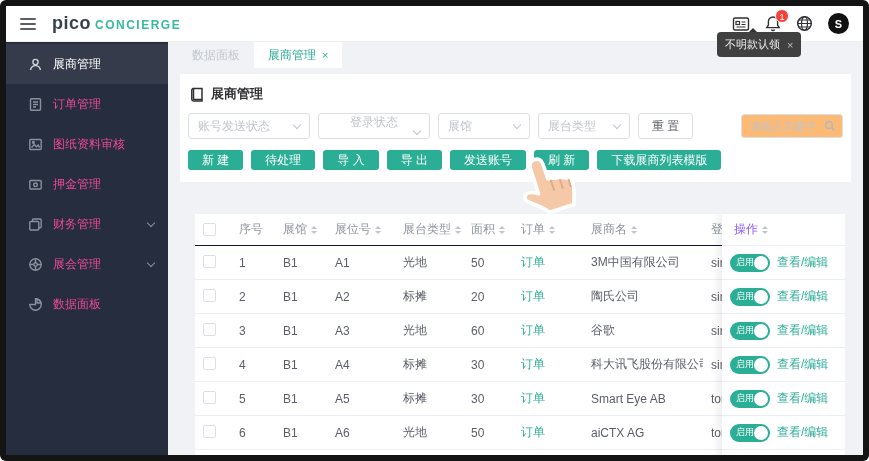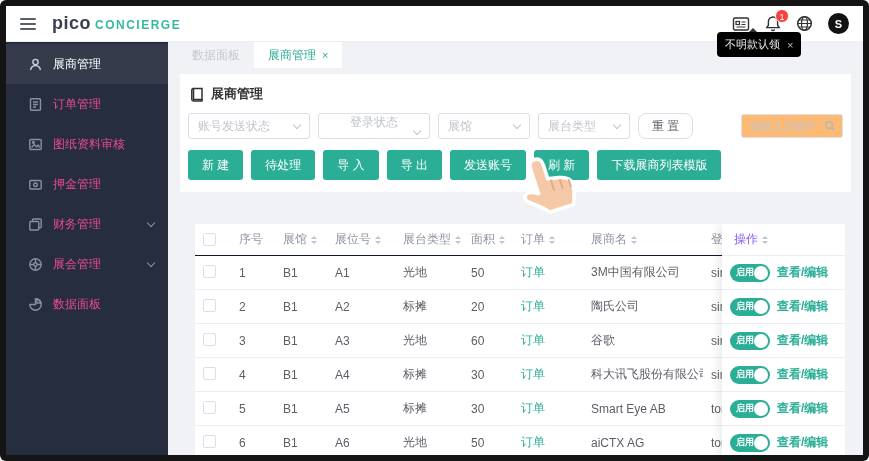--- a/index.html
+++ b/index.html
@@ -19,21 +19,21 @@
   .logo .p2 { font-size: 12px; font-weight: 700; color: #35b9a2; letter-spacing: 1.5px; }
   .topbar-right { margin-left: auto; display: flex; align-items: center; gap: 15px; }
   .tb-icon { position: relative; display: inline-flex; cursor: pointer; }
   .badge { position: absolute; top: -6px; right: -8px; min-width: 14px; height: 14px; border-radius: 8px;
            background: #f5403b; color: #fff; font-size: 9px; line-height: 14px; text-align: center;
            border: 1px solid #fff; padding: 0 2px; }
   .avatar { width: 21px; height: 21px; border-radius: 50%; background: #121212; color: #fff;
             font-size: 11px; font-weight: 700; display: flex; align-items: center; justify-content: center; cursor: pointer; }
 
   
-  .tooltip { position: absolute; left: 711px; top: 26px; background: #000000; color: #ececec;
+  .tooltip { position: absolute; left: 711px; top: 26px; background: #404040; color: #ececec;
              font-size: 11px; padding: 5px 8px; border-radius: 4px; display: flex; align-items: center;
              gap: 7px; z-index: 60; white-space: nowrap; }
   .tooltip::before { content: ""; position: absolute; top: -4px; left: 32px; border: 4px solid transparent;
                      border-bottom-color: #2f3237; border-top: 0; }
   .tooltip .close { color: #b9bcc2; font-size: 11px; cursor: pointer; }
 
   
   .body { flex: 1; display: flex; min-height: 0; }
   .sidebar { width: 162px; flex: 0 0 162px; background: #262d3e; padding-top: 2px; }
   .side-item { height: 40px; display: flex; align-items: center; padding: 0 14px 0 22px;
@@ -60,30 +60,30 @@
   .filter-card { background: #fff; margin: 6px 12px 0 12px; padding: 11px 8px 12px; }
   .title-row { display: flex; align-items: center; gap: 7px; margin-bottom: 10px; padding-left: 2px; }
   .title-row svg { width: 14px; height: 15px; stroke: #303133; fill: none; stroke-width: 1.5; }
   .page-title { font-size: 13px; font-weight: 700; color: #303133; }
   .filter-row { display: flex; align-items: center; gap: 8px; }
   .select { height: 26px; background: #fff; border: 1px solid #dcdfe6; border-radius: 3px;
             display: flex; align-items: center; padding: 0 9px; font-size: 12px; color: #c0c4cc; cursor: pointer; }
   .select .chev2 { width: 6px; height: 6px; border-right: 1.3px solid #c0c4cc; border-bottom: 1.3px solid #c0c4cc;
                    transform: rotate(45deg); margin-left: auto; margin-top: -3px; }
   .sel-1 { width: 122px; } .sel-2 { width: 112px; flex-direction: column; } .sel-3 { width: 92px; } .sel-4 { width: 92px; }
-  .reset-btn { height: 26px; padding: 0 13px; background: #fff; border: 1px solid #dcdfe6; border-radius: 8px;
+  .reset-btn { height: 26px; padding: 0 13px; background: #fff; border: 1px solid #dcdfe6; border-radius: 3px;
                font-size: 12px; color: #606266; cursor: pointer; }
   .search-box { margin-left: auto; width: 102px; height: 24px; border: 1px solid #dcdfe6; border-radius: 3px;
                 display: flex; align-items: center; padding: 0 6px 0 8px; background: #fdba74; }
   .search-box input { border: 0; outline: 0; width: 100%; font-size: 11px; color: #606266;
                       font-family: inherit; background: transparent; }
   .search-box input::placeholder { color: #c0c4cc; }
   .search-box svg { width: 12px; height: 12px; stroke: #b4b8bf; fill: none; stroke-width: 1.6; flex: 0 0 12px; }
   .action-row { display: flex; gap: 8px; margin-top: 11px; }
-  .btn { height: 30px; padding: 0 14px; background: #2bae96; border: 0; border-radius: 3px;
+  .btn { height: 20px; padding: 0 14px; background: #2bae96; border: 0; border-radius: 3px;
          color: #fff; font-size: 12px; cursor: pointer; font-family: inherit; white-space: nowrap; }
 
   
   .table-card { position: relative; background: #fff; margin: 32px 18px 0 27px; height: 300px; overflow: hidden;
                 font-size: 12px; }
   .grid-row { display: grid; grid-template-columns: 36px 44px 52px 68px 68px 50px 70px 120px 1fr;
               align-items: center; }
   .thead-row { height: 32px; border-bottom: 1px solid #0f172a; color: #8f959e; }
   .trow { height: 34px; border-bottom: 1px solid #ebeef5; color: #5a5e66; }
   .td, .th { padding-left: 8px; white-space: nowrap; overflow: hidden; }
@@ -95,21 +95,21 @@
   .sort .up { border-bottom-color: #c0c4cc; border-top-width: 0; }
   .sort .dn { border-top-color: #c0c4cc; border-bottom-width: 0; }
   .order-link { color: #2bae96; cursor: pointer; text-decoration: none; }
 
   
   .actions-col { position: absolute; top: 0; right: 0; bottom: 0; width: 123px; background: #fff;
                  box-shadow: -4px 0 8px rgba(0,0,0,.07); }
   .actions-col .th-cell { height: 32px; display: flex; align-items: center; padding-left: 12px;
                           border-bottom: 1px solid #ebeef5; color: #8b5cf6; }
   .act-row { height: 34px; display: flex; align-items: center; gap: 7px; padding-left: 8px;
-             border-bottom: 1px solid #ebeef5; font-weight: bold; }
+             border-bottom: 1px solid #ebeef5; }
   .toggle { width: 40px; height: 18px; flex: 0 0 40px; border-radius: 9px; background: #2bae96; position: relative;
             display: inline-flex; align-items: center; padding-left: 6px; color: #fff; font-size: 9px; cursor: pointer; }
   .toggle::after { content: ""; position: absolute; right: 2px; top: 2px; width: 14px; height: 14px;
                    border-radius: 50%; background: #fff; }
   .edit-link { color: #2bae96; font-size: 12px; cursor: pointer; text-decoration: none; white-space: nowrap; }
 
   .hand-cursor { position: absolute; left: 346px; top: 84px; z-index: 50; pointer-events: none; }
 </style>
 </head>
 <body>

